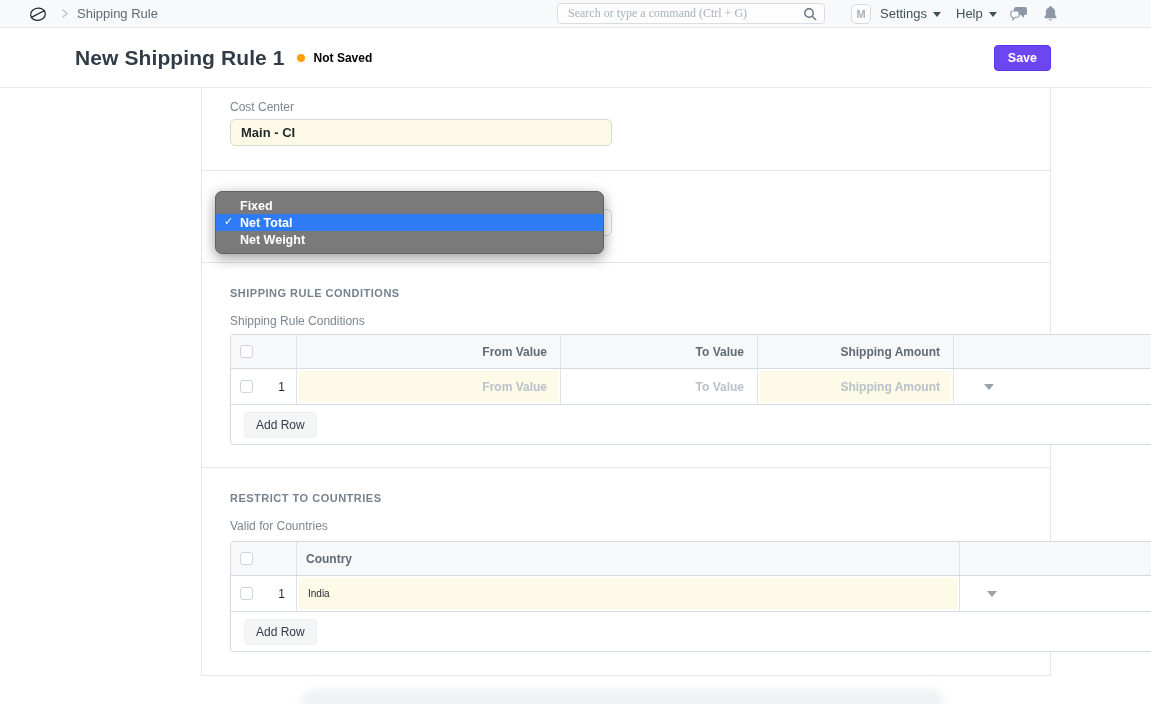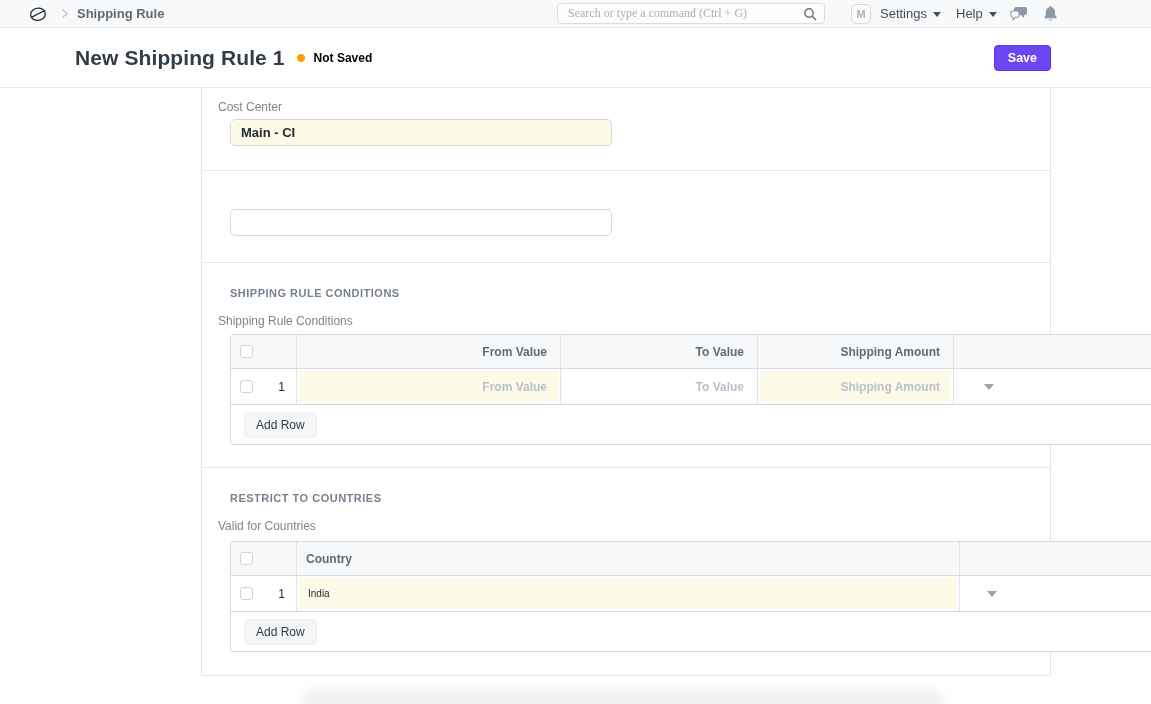--- a/index.html
+++ b/index.html
@@ -6,21 +6,21 @@
   html,body { width:1151px; height:704px; overflow:hidden; background:#fff;
     font-family:"Liberation Sans","DejaVu Sans",sans-serif; }
   .app { position:relative; width:1151px; height:704px; background:#fff; }
 
   
   .navbar { position:absolute; left:0; top:0; width:1151px; height:28px;
     background:#f8f9fa; border-bottom:1px solid #e8eaec; z-index:10; }
   .logo { position:absolute; left:28px; top:4px; width:20px; height:20px; cursor:pointer; }
   .crumb-chev { position:absolute; left:59px; top:8px; }
   .crumb { position:absolute; left:77px; top:0; height:27px; display:flex; align-items:center;
-    font-size:13px; font-weight:700; color:#5d6a75; cursor:pointer; }
+    font-size:13px; font-weight:400; color:#5d6a75; cursor:pointer; }
   .search { position:absolute; left:557px; top:3px; width:268px; height:21px;
     background:#fdfdfd; border:1px solid #d9dde2; border-radius:4px; }
   .search input { position:absolute; left:0; top:0; width:100%; height:100%; border:none;
     background:transparent; outline:none; padding:0 28px 0 10px; font-size:12px; color:#36414c;
     font-family:Liberation Serif, serif; }
   .search input::placeholder { color:#a7b1ba; }
   .search svg { position:absolute; right:7px; top:3px; }
   .avatar { position:absolute; left:851px; top:4px; width:20px; height:20px; border:1px solid #d6dbe0;
     border-radius:5px; background:#fcfcfc; display:flex; align-items:center; justify-content:center;
     font-size:11px; font-weight:700; color:#a8b1ba; cursor:pointer; }
@@ -42,21 +42,21 @@
     font-size:12.5px; font-weight:700; cursor:pointer;
     font-family:"Liberation Sans","DejaVu Sans",sans-serif; }
 
   
   .form-wrap { position:absolute; left:201px; top:88px; width:850px; height:588px;
     border-left:1px solid #e3e7eb; border-right:1px solid #e3e7eb; border-bottom:1px solid #e3e7eb;
     background:#fff; }
   .sep { position:absolute; left:0; width:100%; height:0; border-top:1px solid #e3e7eb; }
   .sec-head { position:absolute; left:28px; font-size:11px; font-weight:600; letter-spacing:.5px;
     color:#76828e; }
-  .field-label { position:absolute; left:16px; font-size:12px; color:#7b8690; }
+  .field-label { position:absolute; left:28px; font-size:12px; color:#7b8690; }
 
   .cc-input { position:absolute; left:28px; top:31px; width:382px; height:27px;
     background:#fdfae7; border:1px solid #d9d9cc; border-radius:5px; display:flex; align-items:center;
     padding-left:10px; font-size:13px; font-weight:700; color:#1f272e; cursor:text; }
 
   
   .select-ghost { position:absolute; left:28px; top:121px; width:382px; height:27px;
     background:#fff; border:1px solid #d4dade; border-radius:5px; cursor:pointer; }
 
   
@@ -151,20 +151,28 @@
 
   <main class="form-wrap">
     <div class="sep" style="top:82px"></div>
     <div class="sep" style="top:174px"></div>
     <div class="sep" style="top:379px"></div>
 
     <div class="field-label" style="top:12px">Cost Center</div>
     <div class="cc-input">Main - CI</div>
 
     <div class="select-ghost"></div>
+    <div class="popup">
+      <div class="opt">Fixed</div>
+      <div class="opt selected">
+        <span class="check">✓</span>
+        <span>Net Total</span>
+      </div>
+      <div class="opt">Net Weight</div>
+    </div>
 
     <div class="sec-head" style="top:199px">SHIPPING RULE CONDITIONS</div>
     <div class="field-label" style="top:226px">Shipping Rule Conditions</div>
 
     <div class="tbl" style="top:246px">
       <div class="trow thead">
         <div class="cell c-sel" style="width:66px">
             <span class="chk"></span>
           </div>
         <div class="cell hlabel" style="width:264px">From Value</div>

